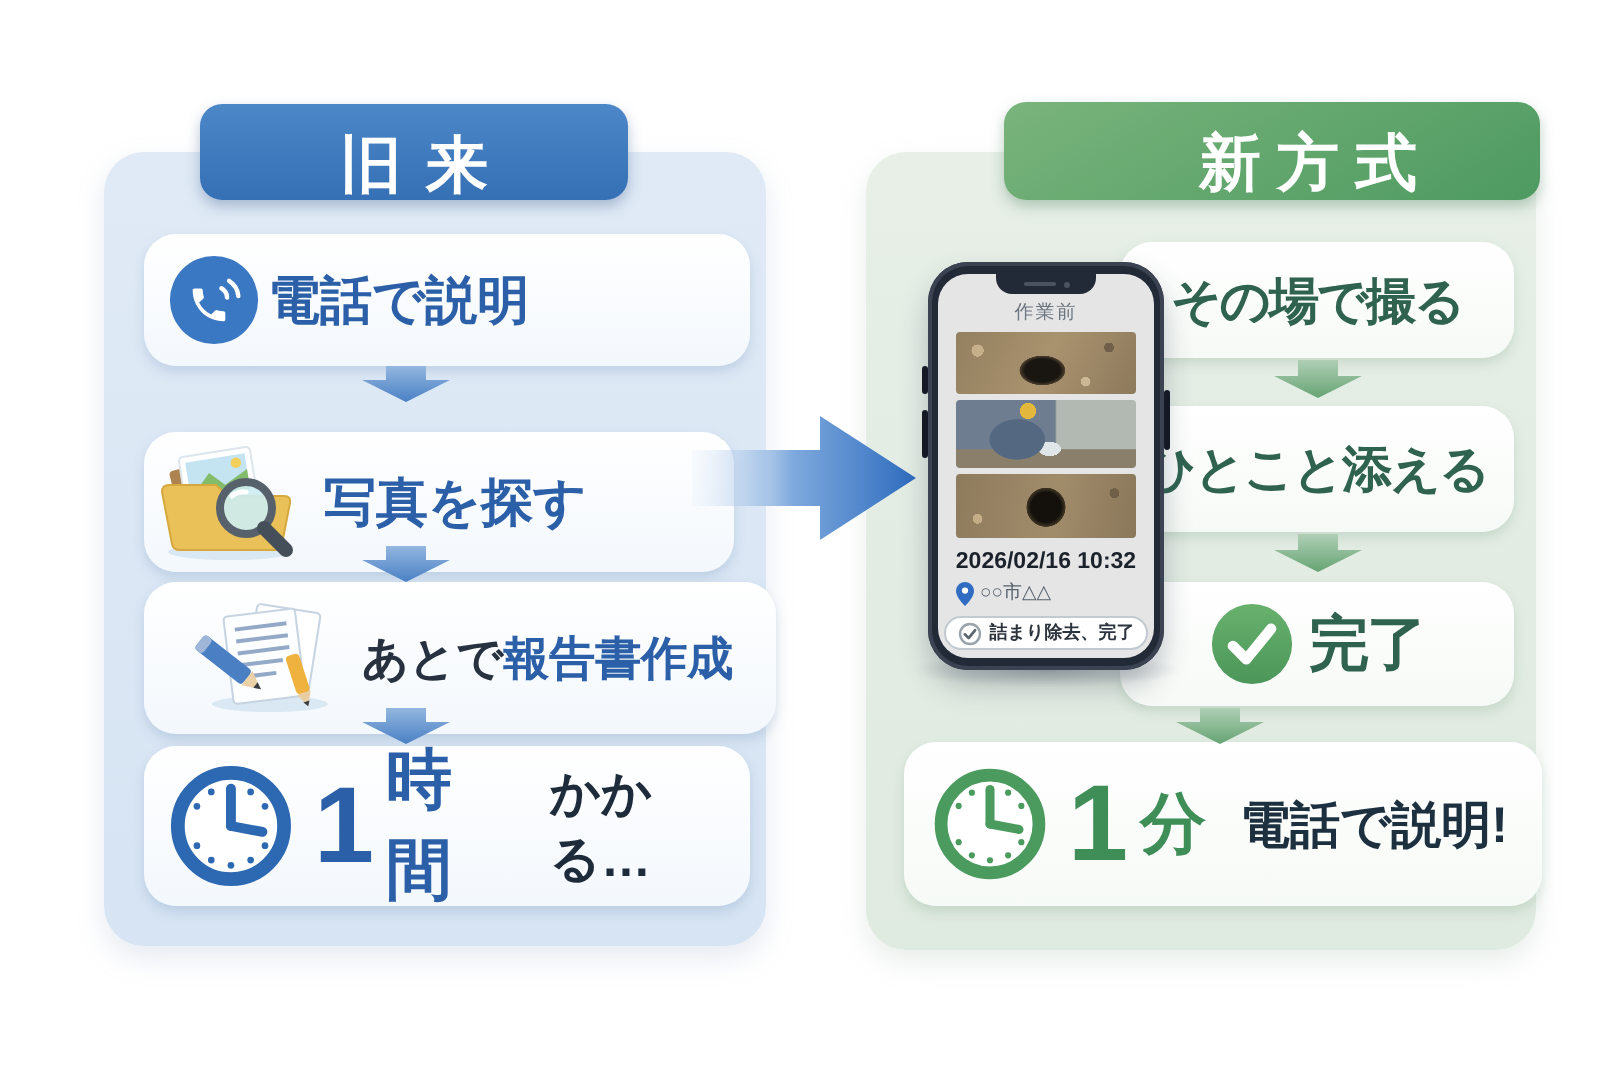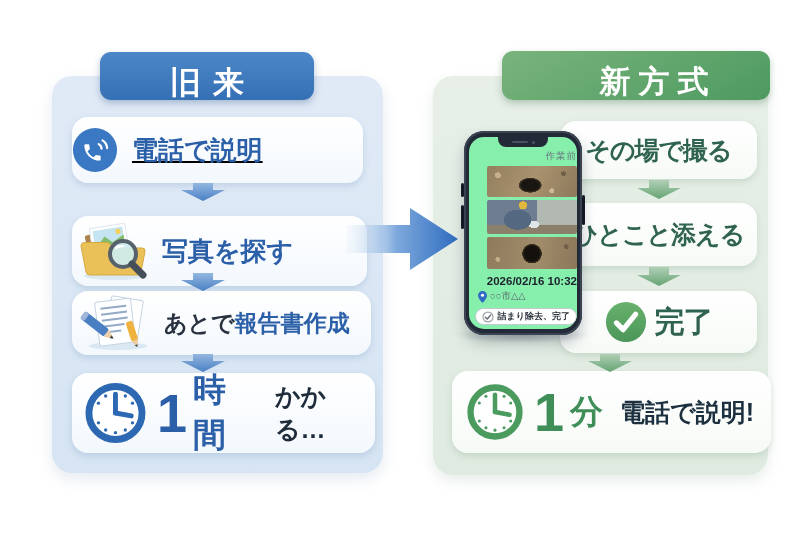--- a/index.html
+++ b/index.html
@@ -75,22 +75,22 @@
     position:absolute;left:452px;top:326px;width:142px;height:18px;z-index:5;
     background:radial-gradient(ellipse at center,rgba(85,95,108,.38) 0%,rgba(85,95,108,0) 68%);
   }
   .phone{
     position:absolute;left:464px;top:131px;width:118px;height:204px;z-index:6;
     background:#232a37;border-radius:20px;
     box-shadow:inset 0 0 0 2px #3b4353,0 8px 14px rgba(60,70,85,.30);
   }
   .phone .btn{position:absolute;background:#141925;border-radius:2px;}
   .screen{
-    position:absolute;left:5px;top:6px;right:5px;bottom:6px;background:#86efac;
-    border-radius:15px;overflow:hidden;display:flex;flex-direction:column;align-items:flex-end;
+    position:absolute;left:5px;top:6px;right:5px;bottom:6px;background:#e5e5e5;
+    border-radius:15px;overflow:hidden;display:flex;flex-direction:column;align-items:center;
   }
   .notch{
     position:absolute;left:50%;transform:translateX(-50%);top:0;width:50px;height:10px;
     background:#232a37;border-radius:0 0 8px 8px;display:flex;align-items:center;justify-content:center;gap:4px;z-index:2;
   }
   .notch .spk{width:16px;height:2.5px;background:#4b5363;border-radius:2px;}
   .notch .cam{width:3px;height:3px;background:#4b5363;border-radius:50%;}
   .scr-label{margin-top:13px;font-size:9.5px;color:#6d7680;letter-spacing:1px;}
   .photos{margin-top:3px;width:90px;display:flex;flex-direction:column;gap:3px;}
   .ph{width:90px;border-radius:2px;}
@@ -124,21 +124,21 @@
 </head>
 <body>
 
 <div class="canvas">
 
   <div class="panel panel-left"></div>
   <div class="pill pill-left">
     <span>旧来</span>
   </div>
 
-  <div class="stepbox" style="left:72px;top:117px;width:291px;height:66px;padding-left:0;gap:14px;text-decoration:underline;">
+  <div class="stepbox" style="left:72px;top:117px;width:291px;height:66px;padding-left:12px;gap:4px;">
     <svg width="46" height="46" viewBox="0 0 48 48">
       <circle cx="24" cy="24" r="23" fill="#3a78c3"></circle>
       <g transform="translate(9.5,10) scale(1.05)">
         <path fill="#fff" d="M4.9 8.1c1.3 2.6 3.4 4.7 6 6l2-2c.25-.25.62-.33.94-.22 1 .33 2.1.51 3.2.51.5 0 .9.4.9.9v3.2c0 .5-.4.9-.9.9C8.6 17.4 1.7 10.5 1.7 2c0-.5.4-.9.9-.9h3.2c.5 0 .9.4.9.9 0 1.12.18 2.2.52 3.23.1.32.03.67-.23.93l-2.1 1.94z" transform="translate(1.5,6.5)"></path>
         <path fill="none" stroke="#fff" stroke-width="2.2" stroke-linecap="round" d="M17.5 7.5a5.5 5.5 0 0 1 2.8 4.6"></path>
         <path fill="none" stroke="#fff" stroke-width="2.2" stroke-linecap="round" d="M21.3 3.8a10 10 0 0 1 4.6 7.6"></path>
       </g>
     </svg>
     <span class="lbl-blue">電話で説明</span>
   </div>
@@ -172,21 +172,21 @@
   <svg class="darrow" style="left:181px;top:273px;" width="44" height="18" viewBox="0 0 44 18">
     <defs>
         <linearGradient id="bg2" x1="0" y1="0" x2="0" y2="1">
       <stop offset="0" stop-color="#93b7e0"></stop>
           <stop offset="1" stop-color="#4a80c4"></stop>
         </linearGradient>
       </defs>
     <path d="M12 0 H32 V7 H44 L22 18 L0 7 H12 Z" fill="url(#bg2)"></path>
   </svg>
 
-  <div class="stepbox" style="left:72px;top:291px;width:291px;height:64px;padding-left:8px;gap:8px;">
+  <div class="stepbox" style="left:72px;top:291px;width:291px;height:76px;padding-left:25px;gap:8px;">
     <svg width="76" height="56" viewBox="0 0 76 56">
       <ellipse cx="38" cy="51" rx="29" ry="4" fill="#d9e8f2"></ellipse>
       <g transform="rotate(9 44 26)">
         <rect x="28" y="3" width="32" height="42" rx="2" fill="#ffffff" stroke="#c6d3e1"></rect>
       </g>
       <g transform="rotate(-7 36 26)">
         <rect x="17" y="5" width="36" height="44" rx="2" fill="#fdfeff" stroke="#c6d3e1"></rect>
         <g stroke="#93a9c7" stroke-width="2">
           <line x1="22" y1="12" x2="48" y2="12"></line>
             <line x1="22" y1="18" x2="48" y2="18"></line>

